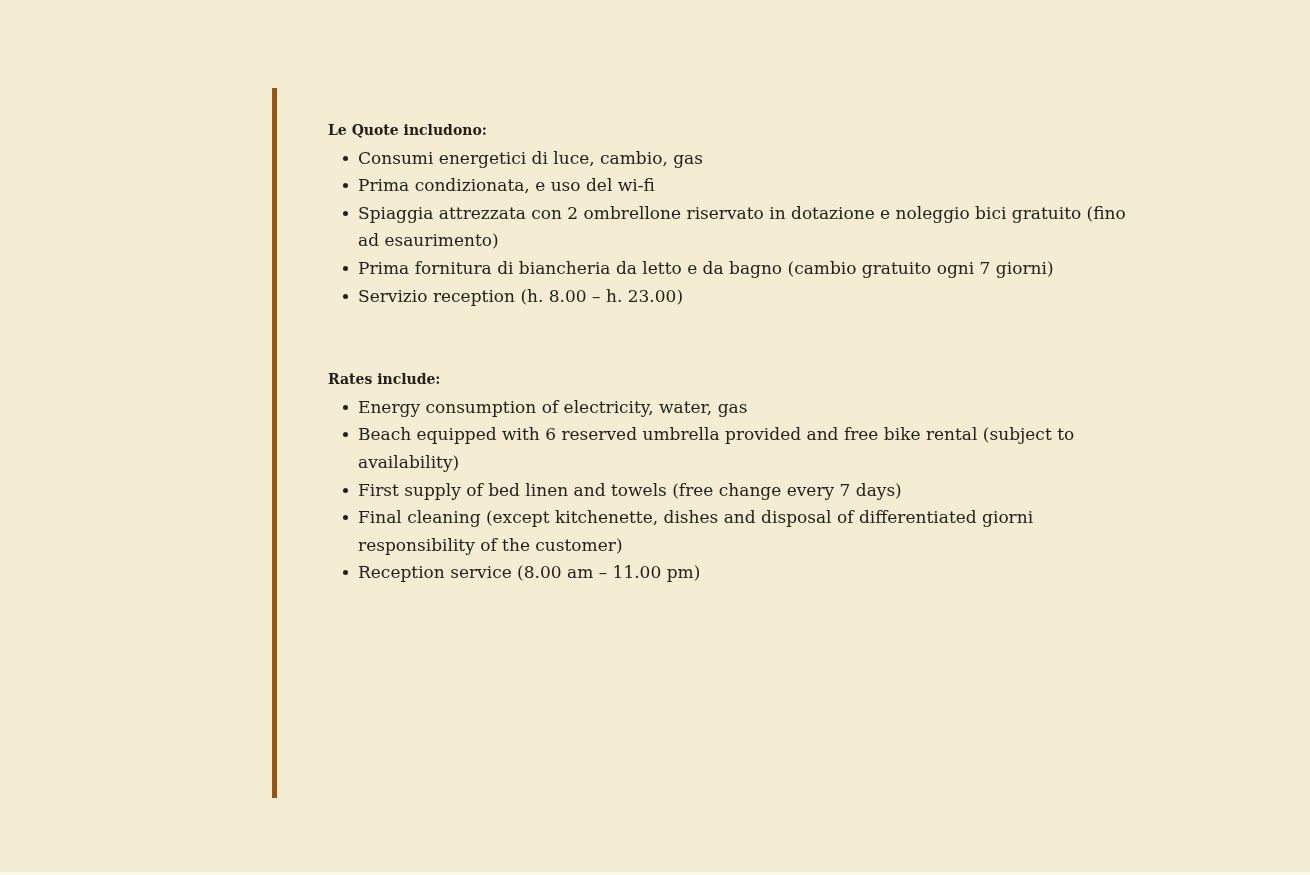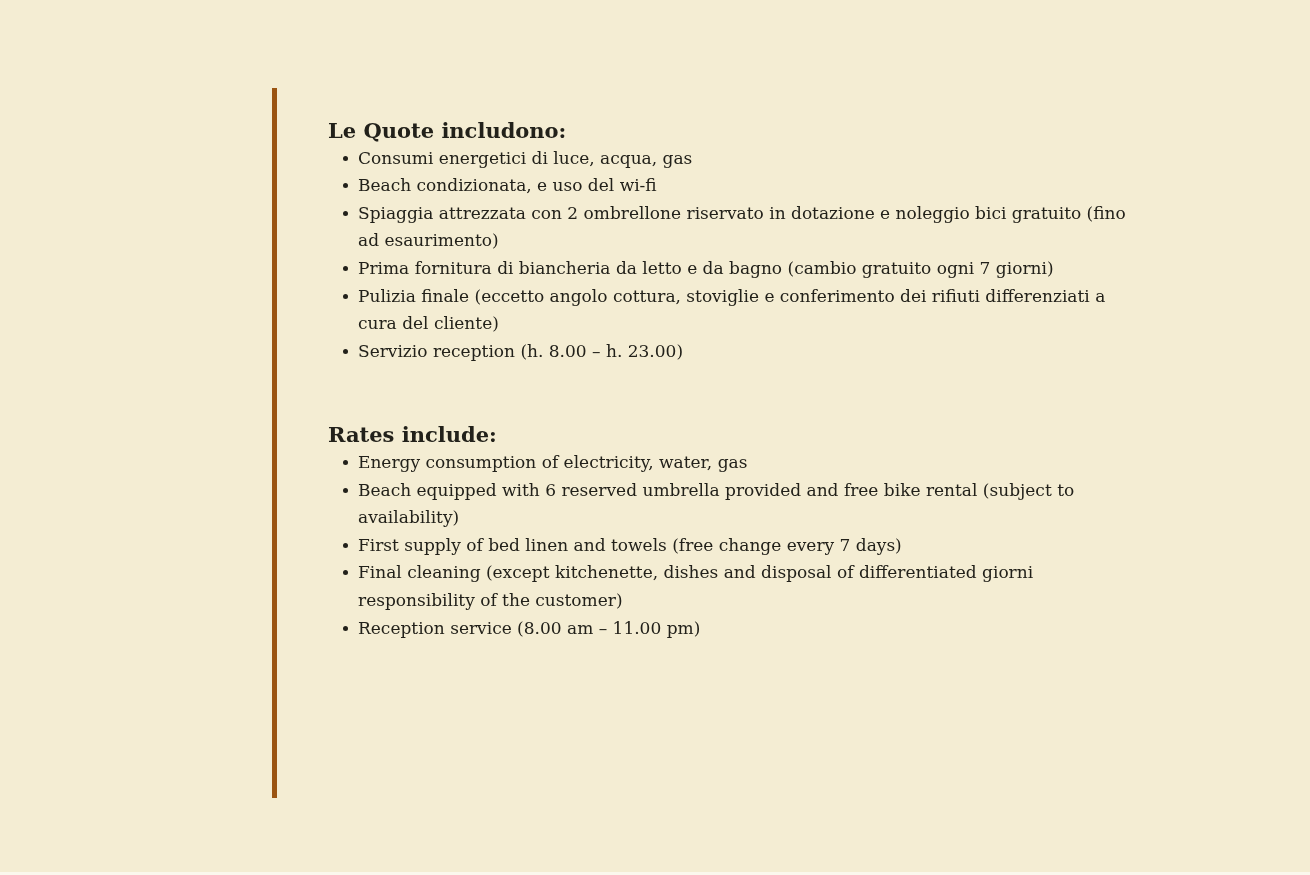--- a/index.html
+++ b/index.html
@@ -27,21 +27,21 @@
     position: absolute;
     left: 328px;
     top: 117px;
     width: 812px;
     font-size: 17px;
     line-height: 27.6px;
   }
   .section-heading {
     font-weight: bold;
     margin: 0;
-    font-size: 21px;
+    font-size: 14px;
     line-height: 27.6px;
   }
   .section + .section {
     margin-top: 56px;
   }
   ul.item-list {
     list-style: none;
     margin: 0;
     padding: 0 0 0 30px;
   }
@@ -70,25 +70,24 @@
 </head>
 <body>
 
 <div class="accent-line"></div>
 
 <div class="content">
 
   <div class="section">
     <p class="section-heading">Le Quote includono:</p>
     <ul class="item-list">
-      <li>Consumi energetici di luce, acqua, gas</li>
-      <li>Beach condizionata, e uso del wi-fi</li>
+      <li>Consumi energetici di luce, cambio, gas</li>
+      <li>Prima condizionata, e uso del wi-fi</li>
       <li>Spiaggia attrezzata con 2 ombrellone riservato in dotazione e noleggio bici gratuito (fino ad esaurimento)</li>
       <li>Prima fornitura di biancheria da letto e da bagno (cambio gratuito ogni 7 giorni)</li>
-      <li>Pulizia finale (eccetto angolo cottura, stoviglie e conferimento dei rifiuti differenziati a cura del cliente)</li>
       <li>Servizio reception (h. 8.00 – h. 23.00)</li>
     </ul>
   </div>
 
   <div class="section">
     <p class="section-heading">Rates include:</p>
     <ul class="item-list">
       <li>Energy consumption of electricity, water, gas</li>
       <li>Beach equipped with 6 reserved umbrella provided and free bike rental (subject to availability)</li>
       <li>First supply of bed linen and towels (free change every 7 days)</li>

